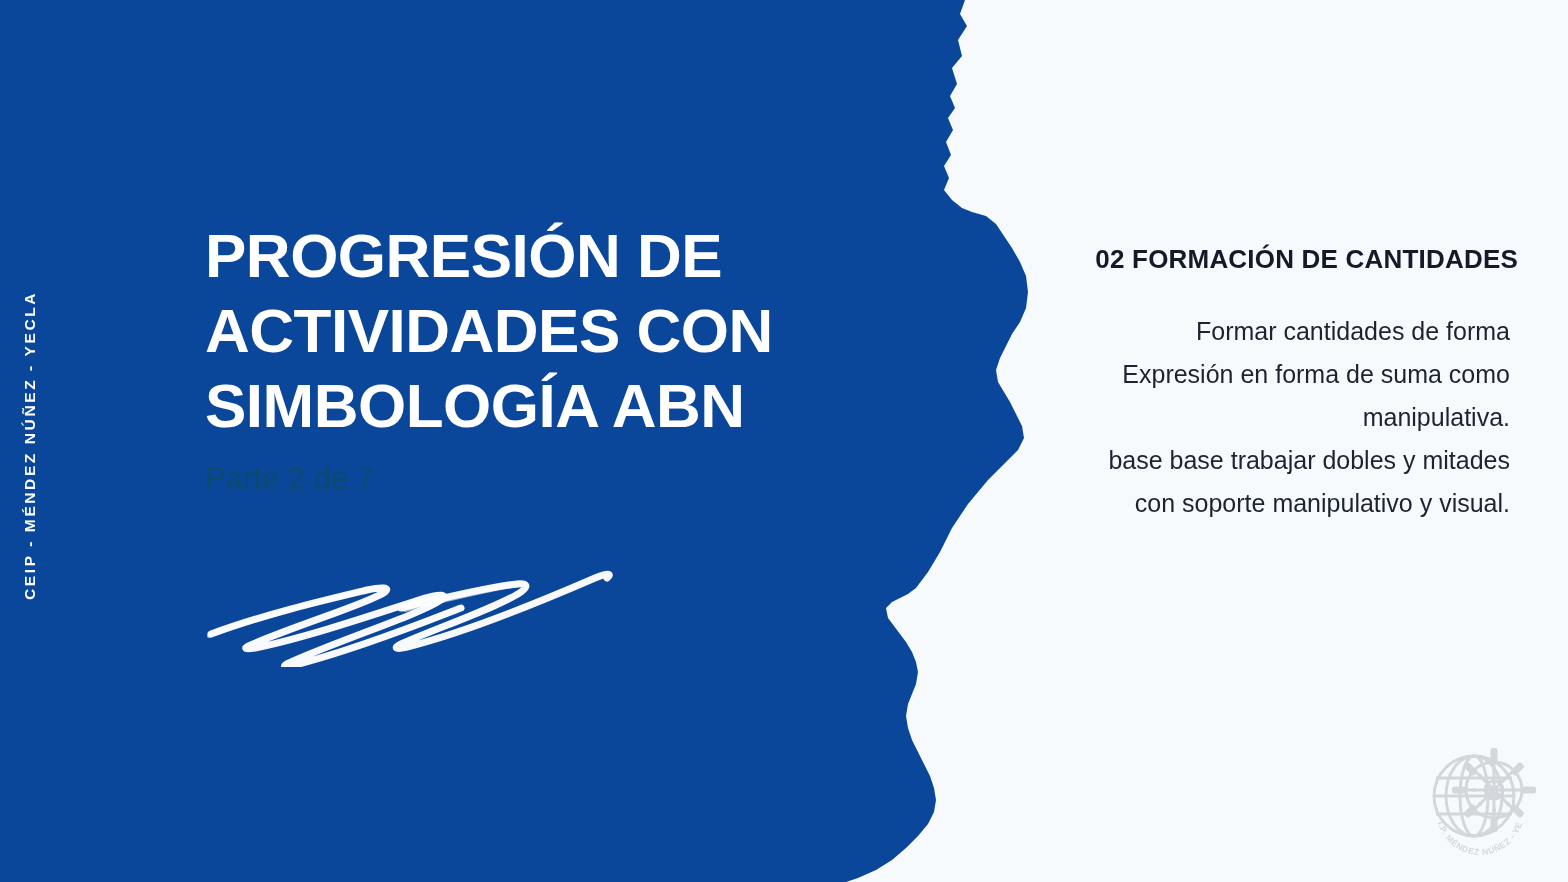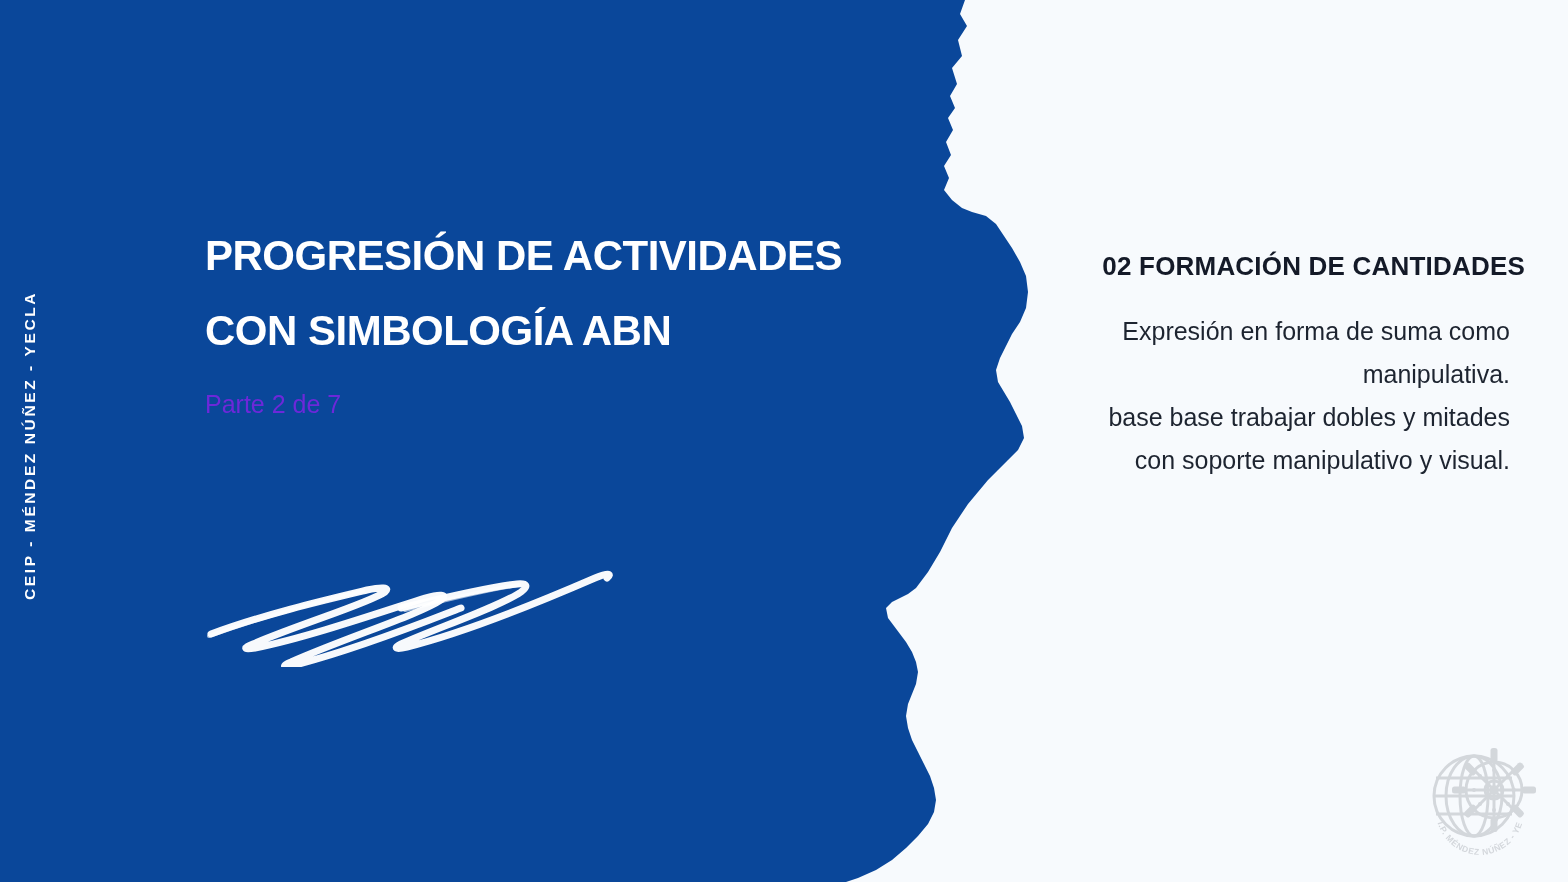--- a/index.html
+++ b/index.html
@@ -47,49 +47,49 @@
 
   
   .title-block{
     position:absolute;
     left:205px;top:218px;
     width:720px;
   }
   .title{
     margin:0;
     color:#ffffff;
-    font-size:42px;
+    font-size:62px;
     line-height:75px;
     font-weight:bold;
     letter-spacing:-0.5px;
     font-family:"Liberation Sans", sans-serif;
   }
   .subtitle{
     margin:16px 0 0 0;
-    color:#6d28d9;
-    font-size:25px;
+    color:#0c4a6e;
+    font-size:31px;
     line-height:40px;
     font-weight:normal;
     font-family:"Liberation Sans", sans-serif;
   }
 
   
   .scribble{
     position:absolute;
     left:195px;top:552px;
     width:440px;height:115px;
   }
   .scribble svg{display:block;width:440px;height:115px;}
 
   
   .right-head{
     position:absolute;
     left:1040px;top:234px;
     width:470px;
-    margin:15px;
+    margin:8px;
     text-align:right;
     color:#141a28;
     font-size:26px;
     line-height:34px;
     font-weight:bold;
     letter-spacing:0.2px;
     font-family:"Liberation Sans", sans-serif;
   }
   .right-body{
     position:absolute;
@@ -163,20 +163,21 @@
                  C264 82, 340 52, 400 26 C412 21, 418 21, 412 26" stroke-width="7" opacity="0.97"></path>
         <path d="M14 84 C60 68, 120 50, 168 39" stroke-width="4" opacity="0.6"></path>
         <path d="M210 58 C258 46, 302 36, 324 33" stroke-width="4" opacity="0.6"></path>
       </g>
     </svg>
   </div>
 
   <div class="right-head">02 FORMACIÓN DE CANTIDADES</div>
 
   <div class="right-body">
+    <p>Formar cantidades de forma</p>
     <p>Expresión en forma de suma como</p>
     <p>manipulativa.</p>
     <p>base base trabajar dobles y mitades</p>
     <p>con soporte manipulativo y visual.</p>
   </div>
 
   <div class="logo">
     <svg viewBox="0 0 126 118" xmlns="http://www.w3.org/2000/svg" aria-hidden="true">
       <defs>
         <path id="logo-arc" d="M20 86 A44 44 0 0 0 104 86"></path>

